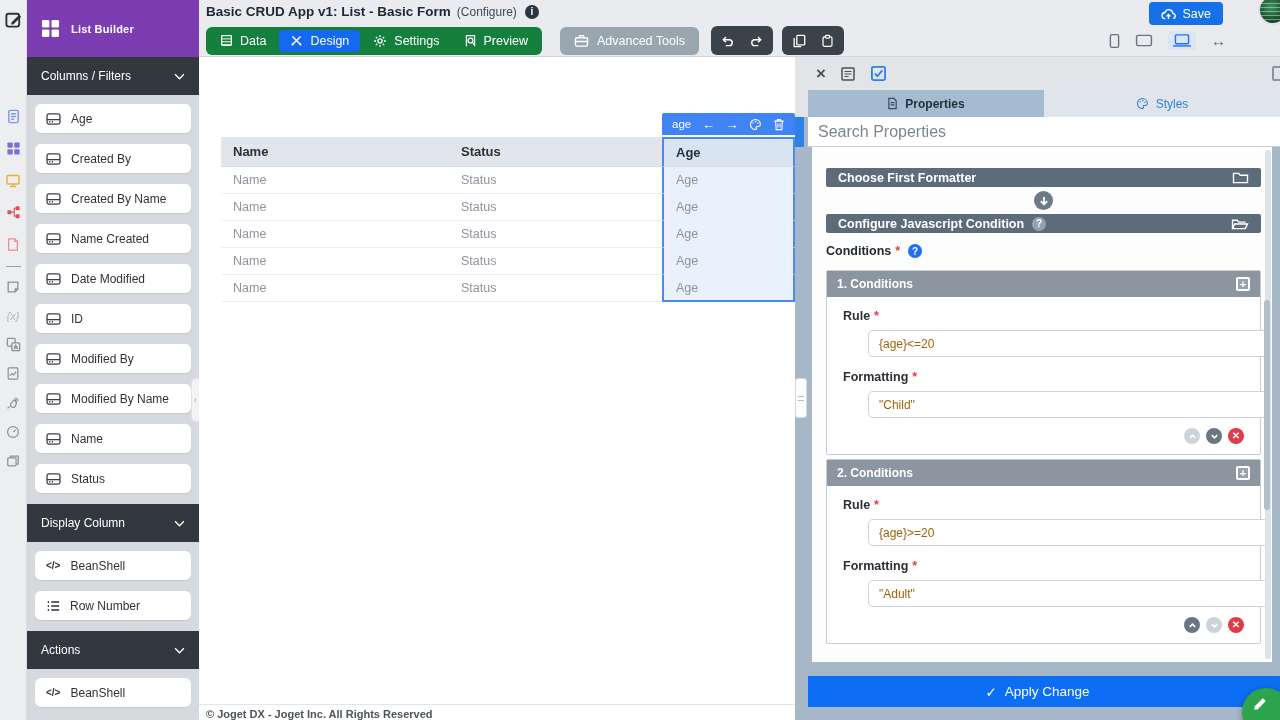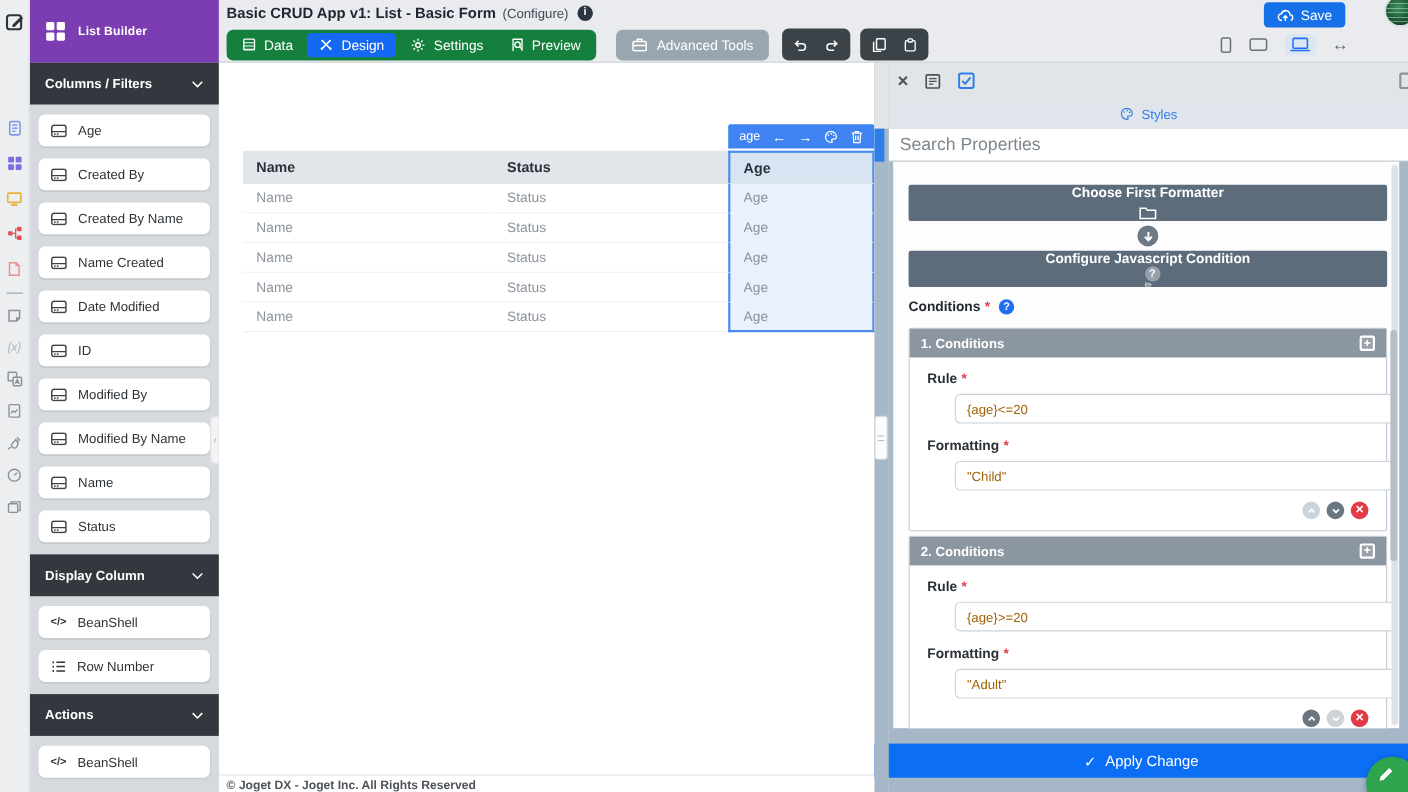--- a/index.html
+++ b/index.html
@@ -12,21 +12,21 @@
   .ri { width:27px; height:27px; display:flex; align-items:center; justify-content:center; flex:none; }
   .rail-divider { width:15px; height:0; border-top:1px solid #9aa0a6; margin:8px 0 6px; flex:none; }
 
   
   .sidebar { position:absolute; left:27px; top:0; width:172px; height:720px; background:#d6dade; overflow:hidden; z-index:4; }
   .sb-head { height:57px; background:#7c3cb2; color:#fff; display:flex; align-items:center; gap:10px; padding-left:13px; }
   .sb-title { font-size:11px; font-weight:bold; letter-spacing:.2px; }
   .sb-search { height:29px; background:#fff; border-bottom:1px solid #c7ccd1; }
   .sb-search input { width:100%; height:100%; border:0; outline:none; padding:0 10px; font-size:12px; color:#3a4046; font-family:inherit; }
   .sb-search input::placeholder { color:#8a9097; }
-  .sb-sec { height:38px; background:#33383e; color:#fff; font-size:12px; font-weight:bold; display:flex; align-items:center; justify-content:space-between; padding:0 14px; }
+  .sb-sec { height:38px; background:#33383e; color:#fff; font-size:12px; font-weight:normal; display:flex; align-items:center; justify-content:space-between; padding:0 14px; }
   .sb-items { padding:9px 8px 0; }
   .sb-item { height:29px; background:#fff; border-radius:6px; margin-bottom:11px; display:flex; align-items:center; gap:10px; padding-left:11px; font-size:12px; color:#2e3338; box-shadow:0 1px 1px rgba(0,0,0,.07); cursor:grab; }
   .sb-collapse { position:absolute; right:0; top:378px; width:8px; height:44px; background:#f1f3f4; border:1px solid #e0e3e6; border-right:0; border-radius:5px 0 0 5px; color:#98a0a7; font-size:9px; display:flex; align-items:center; justify-content:center; }
 
   
   .topbar { position:absolute; left:199px; right:0; top:0; height:57px; background:#e9ebee; border-bottom:1px solid #cfd4d9; z-index:3; }
   .title-row { position:absolute; left:7px; top:4px; display:flex; align-items:center; gap:6px; }
   .doc-title { font-weight:bold; font-size:13.5px; color:#1d2733; }
   .doc-status { font-size:12px; color:#3f4a55; }
   .info-badge { width:14px; height:14px; border-radius:50%; background:#2b3440; color:#fff; font-size:10px; font-weight:bold; display:flex; align-items:center; justify-content:center; margin-left:2px; }
@@ -72,21 +72,21 @@
   .p-tabs { height:27px; display:flex; }
   .p-tab { flex:1; display:flex; align-items:center; justify-content:center; gap:7px; font-size:12px; cursor:pointer; }
   .p-tab.props { background:#a5bcd0; color:#22303c; font-weight:bold; border-radius:3px 3px 0 0; }
   .p-tab.styles { background:#dfe5ea; color:#2f7fe8; }
   .p-search { height:30px; background:#fff; border-bottom:1px solid #c9cfd4; }
   .p-search input { width:100%; height:100%; border:0; outline:none; padding:0 10px; font-size:16px; color:#3a4046; font-family:inherit; }
   .p-search input::placeholder { color:#7d868e; }
   .p-content { position:absolute; top:90px; left:4px; right:8px; bottom:58px; background:#fdfdfe; overflow:hidden; padding:0 11px 0 14px; }
   .p-scrollbar { position:absolute; right:1px; top:3px; bottom:3px; width:6px; background:#dde2e7; border-radius:3px; }
   .p-thumb { position:absolute; right:1px; top:150px; width:6px; height:210px; background:#b3bec8; border-radius:3px; }
-  .sec-head { height:33px; background:#5d6c7b; color:#fff; font-weight:bold; font-size:12.5px; display:flex; align-items:center; padding:0 12px; border-radius:2px;flex-direction:column; }
+  .sec-head { height:19px; background:#5d6c7b; color:#fff; font-weight:bold; font-size:12.5px; display:flex; align-items:center; padding:0 12px; border-radius:2px; }
   .sec-head.first { margin-top:21px; }
   .sec-head .grow { flex:1; }
   .down-wrap { height:27px; display:flex; align-items:center; justify-content:center; }
   .down-circle { width:19px; height:19px; border-radius:50%; background:#6d7a85; display:flex; align-items:center; justify-content:center; cursor:pointer; }
   .help { width:14px; height:14px; border-radius:50%; background:#97a1ab; color:#fff; font-size:10px; font-weight:bold; display:flex; align-items:center; justify-content:center; margin-left:8px; flex:none; }
   .help.blue { background:#1f6ff2; margin-left:4px; }
   .cond-row { margin-top:11px; display:flex; align-items:center; gap:4px; font-size:12.5px; font-weight:bold; color:#23292f; }
   .req { color:#e23b47; font-weight:bold; }
   .group { margin-top:12px; border:1px solid #c5ccd3; border-radius:2px; background:#fff; }
   .group + .group { margin-top:4px; }
@@ -511,20 +511,27 @@
       </span>
     <span>
         <svg width="17" height="17" viewBox="0 0 16 16" stroke="#2f7fe8" stroke-width="1.7" fill="none">
           <rect x="1.8" y="1.8" width="12.4" height="12.4" rx="1.5"></rect>
           <polyline points="4.5,8.2 7,10.6 11.5,5"></polyline>
         </svg>
       </span>
     <span class="p-expand"></span>
   </div>
   <div class="p-tabs">
+    <div class="p-tab props">
+      <svg width="11" height="13" viewBox="0 0 12 14" stroke="#3c4a57" stroke-width="1.3" fill="none">
+          <path d="M2 1.5h5.5L10 4v8.5H2z"></path>
+          <path d="M4 6h4M4 8.5h4"></path>
+        </svg>
+      <span>Properties</span>
+    </div>
     <div class="p-tab styles">
       <svg width="13" height="13" viewBox="0 0 16 16" stroke="#2f7fe8" stroke-width="1.3" fill="none">
           <path d="M8 1.8a6.2 6.2 0 100 12.4c1.4 0 1.6-.9 1-1.7-.7-.9-.2-2.1 1.1-2.1h1.6A2.5 2.5 0 0014 8 6.2 6.2 0 008 1.8z"></path>
           <circle cx="5" cy="6" r=".9" fill="#2f7fe8" stroke="none"></circle>
           <circle cx="8.3" cy="4.6" r=".9" fill="#2f7fe8" stroke="none"></circle>
           <circle cx="11" cy="6.4" r=".9" fill="#2f7fe8" stroke="none"></circle>
         </svg>
       <span>Styles</span>
     </div>
   </div>

